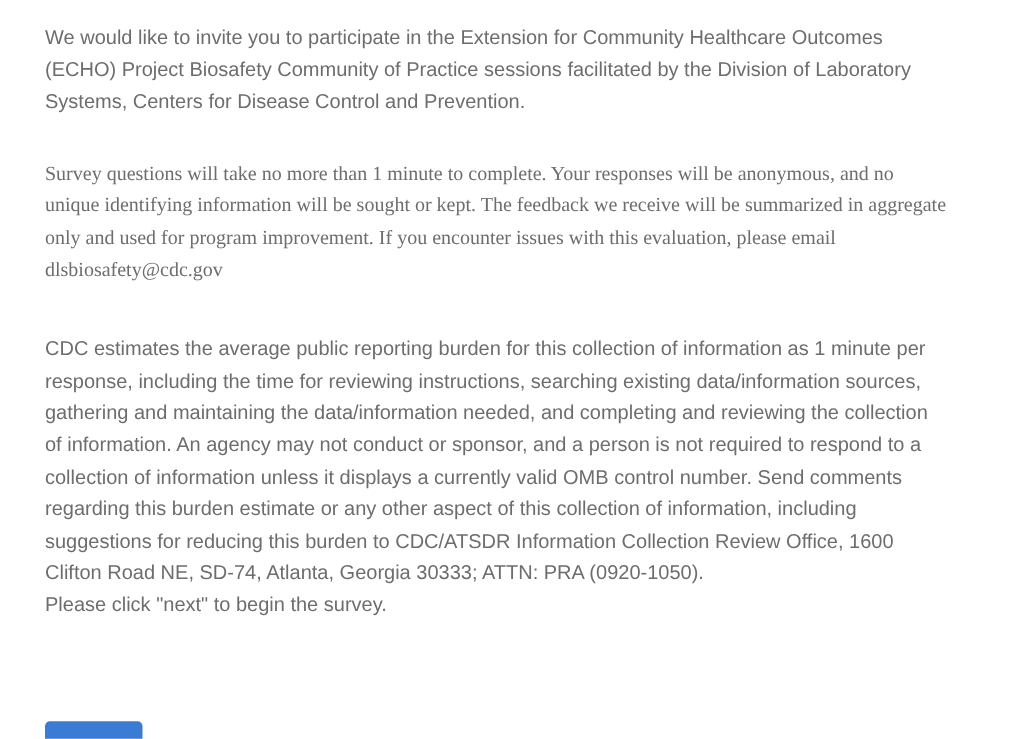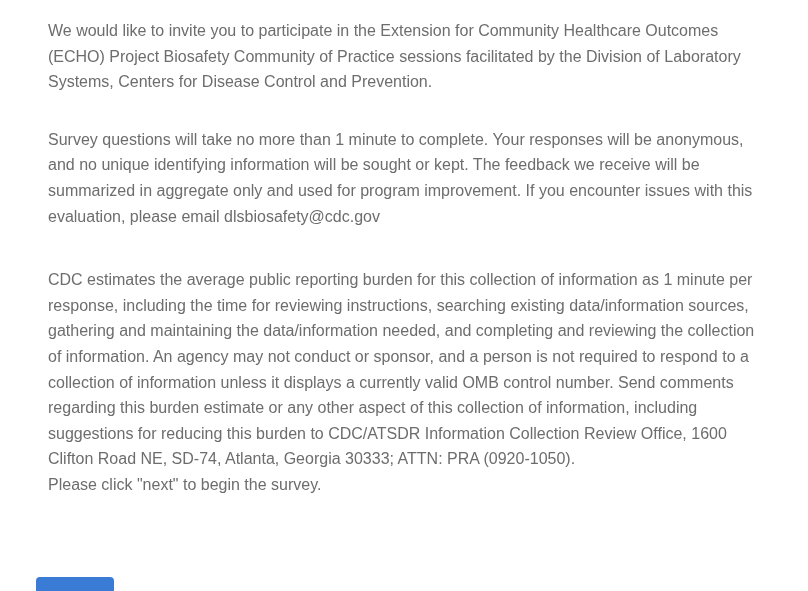--- a/index.html
+++ b/index.html
@@ -10,31 +10,31 @@
   body {
     width: 808px;
     height: 591px;
     overflow: hidden;
     position: relative;
     font-family: "Liberation Sans", sans-serif;
   }
   .content {
     box-sizing: border-box;
     width: 808px;
-    padding: 18px 50px 0 48px;
+    padding: 18px 50px 0 36px;
     font-size: 16px;
     line-height: 25.6px;
     color: #6d6d6d;
     -webkit-font-smoothing: antialiased;
   }
   .content p {
     margin: 0;
   }
   .content p[data-name="intro-paragraph"]        { margin-bottom: 32px; }
-  .content p[data-name="anonymity-paragraph"]    { margin-bottom: 38px; }
+  .content p[data-name="anonymity-paragraph"]    { margin-bottom: 38px; font-family: Liberation Serif, serif; }
   .content p[data-name="omb-burden-paragraph"]   { }
   .content p[data-name="next-instruction-text"]  { margin-bottom: 0; }
 
   .next-button {
     position: absolute;
     left: 36px;
     top: 577px;            
     width: 78px;
     height: 38px;
     background: #3a7bd5;

